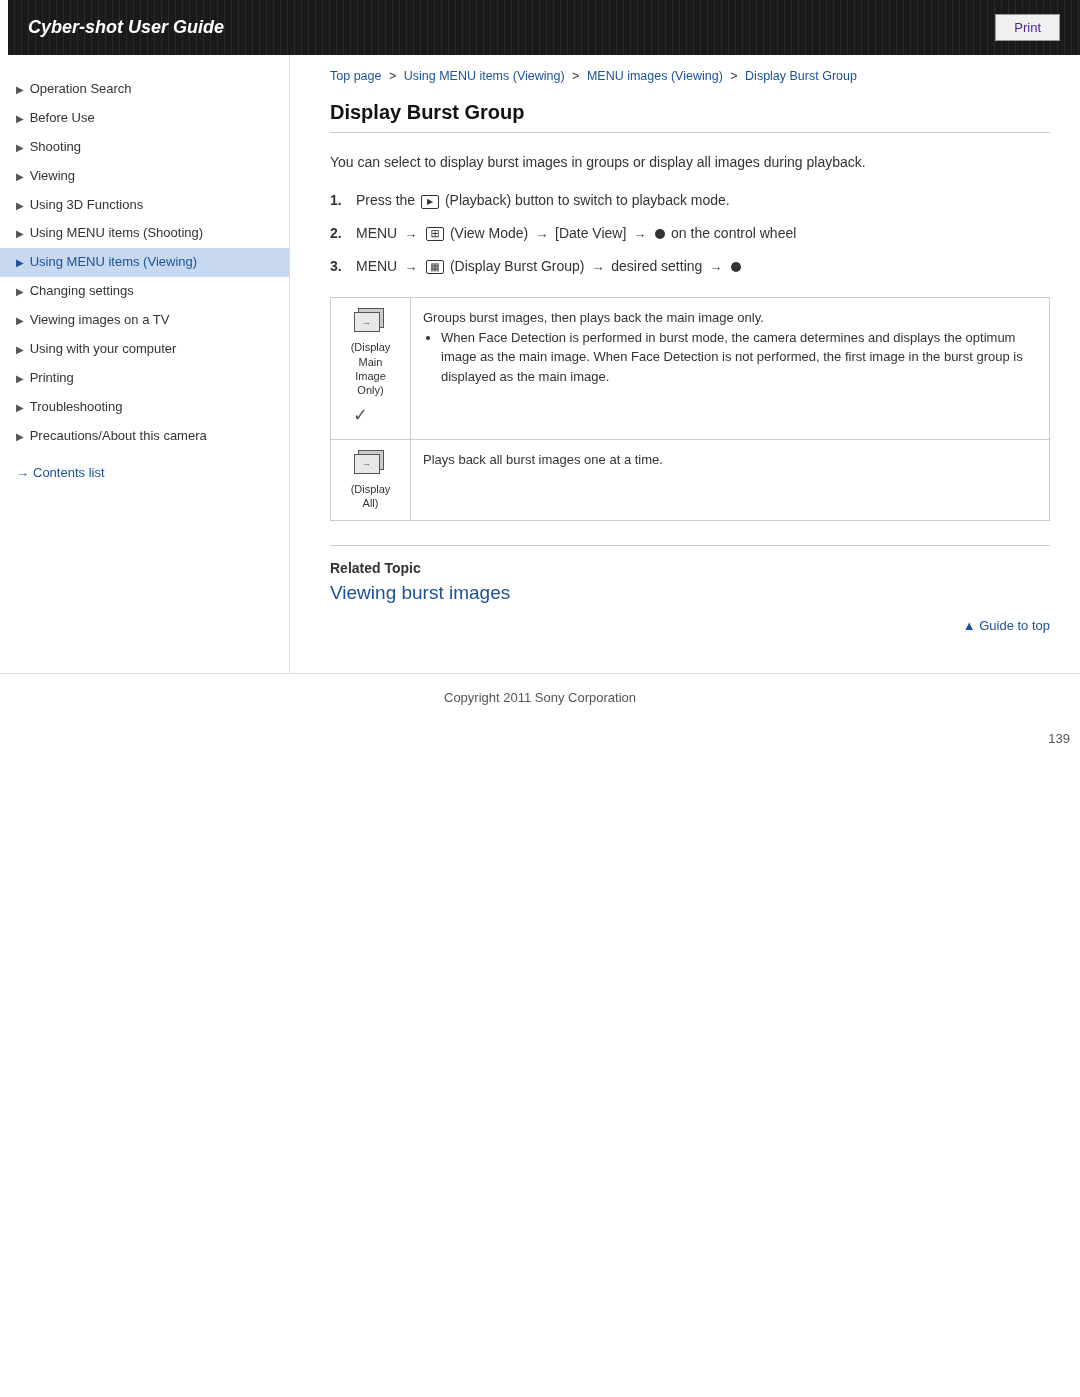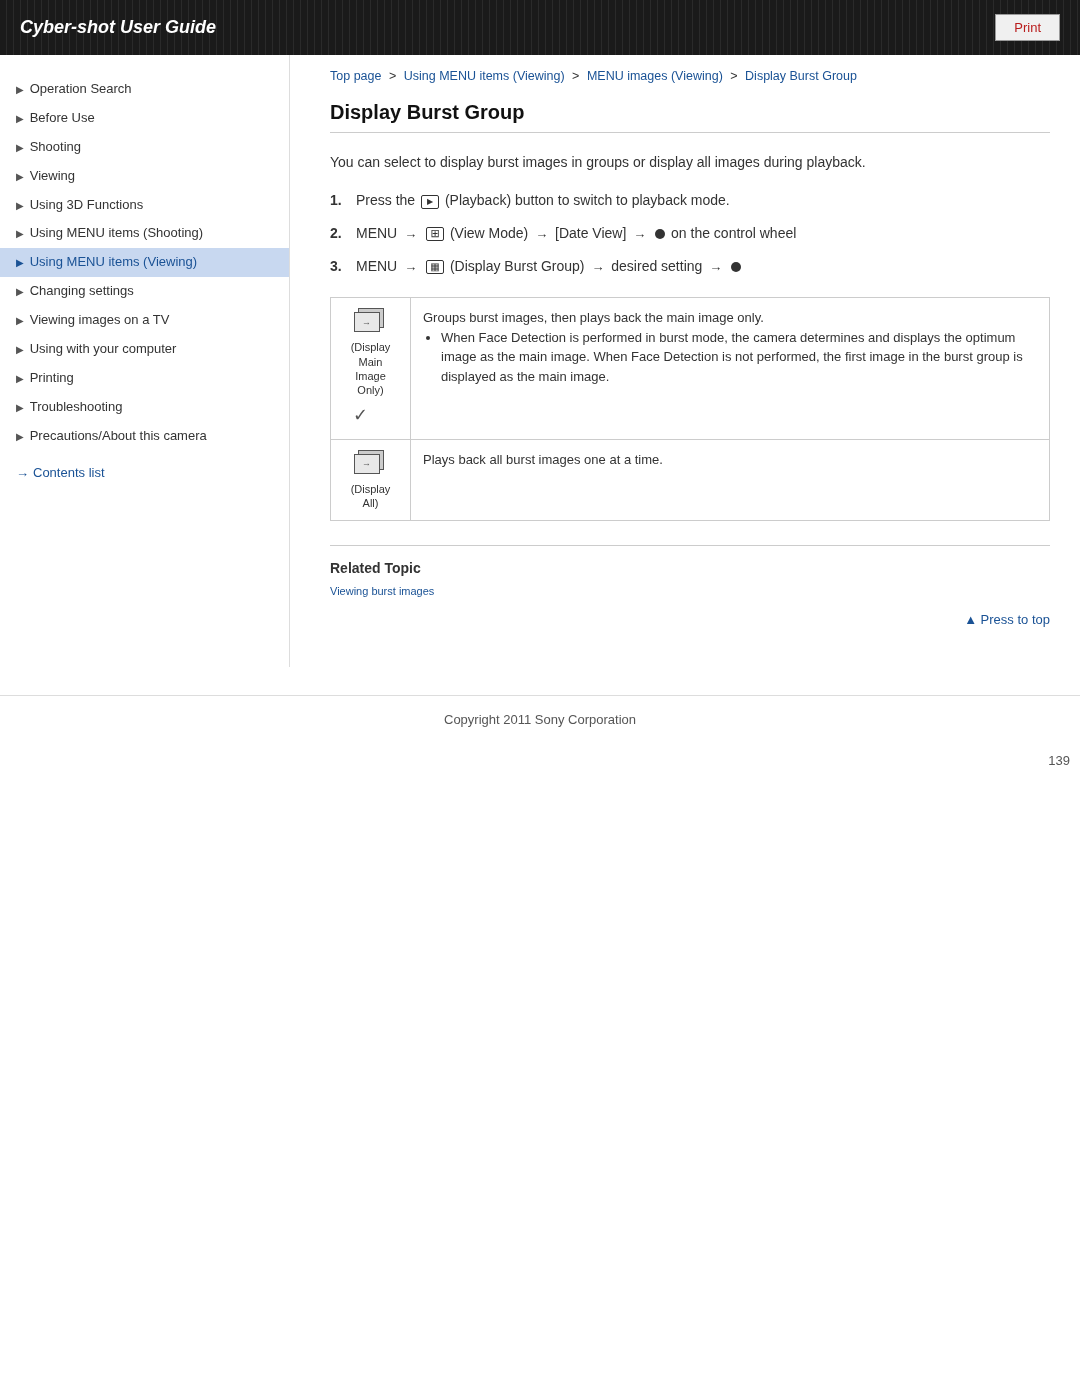--- a/index.html
+++ b/index.html
@@ -18,34 +18,35 @@
         90deg,
         transparent,
         transparent 6px,
         rgba(255,255,255,0.07) 6px,
         rgba(255,255,255,0.07) 7px
       );
       padding: 14px 20px;
       display: flex;
       align-items: center;
       justify-content: space-between;
+      margin-left: 8px;
     }
     .header-title {
       color: #fff;
       font-size: 18px;
       font-weight: bold;
       font-style: italic;
     }
     .print-button {
       background: #f0f0f0;
       border: 1px solid #999;
       padding: 5px 18px;
       font-size: 13px;
       cursor: pointer;
-      color: #b91c1c;
+      color: #4c1d95;
     }
 
     
     .layout {
       display: flex;
     }
 
     
     .sidebar {
       width: 290px;
@@ -251,42 +252,41 @@
       margin-top: 24px;
     }
     .related-topic-title {
       font-weight: bold;
       font-size: 14px;
       margin-bottom: 6px;
     }
     .related-topic a {
       color: #1a5295;
       text-decoration: none;
-      font-size: 11px;
+      font-size: 19px;
     }
 
     
     .back-to-top {
       text-align: right;
       padding: 14px 0 10px 0;
       font-size: 13px;
     }
     .back-to-top a {
       color: #1a5295;
       text-decoration: none;
     }
 
     
     .footer {
       border-top: 1px solid #ddd;
       text-align: center;
       padding: 16px;
       font-size: 13px;
       color: #555;
-      margin-top: 28px;
     }
 
     
     .page-number {
       text-align: right;
       padding: 10px;
       font-size: 13px;
       color: #555;
     }
 
@@ -466,21 +466,21 @@
         </tr>
       </tbody>
     </table>
 
     <div class="related-topic">
       <div class="related-topic-title">Related Topic</div>
       <a href="#">Viewing burst images</a>
     </div>
 
     <div class="back-to-top">
-      <a href="#">▲ Press to top</a>
+      <a href="#">▲ Guide to top</a>
     </div>
 
   </div>
 </div>
 
 <div class="footer">
   <span>Copyright 2011 Sony Corporation</span>
 </div>
 
 <div class="page-number">139</div>

